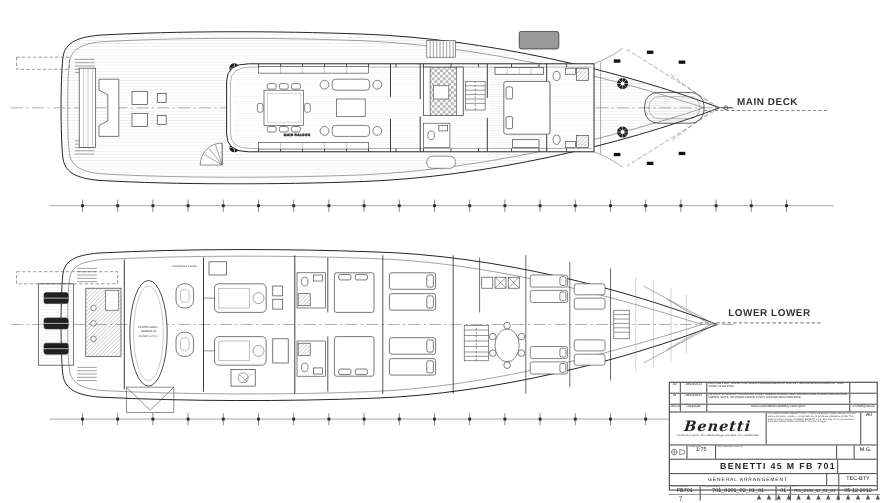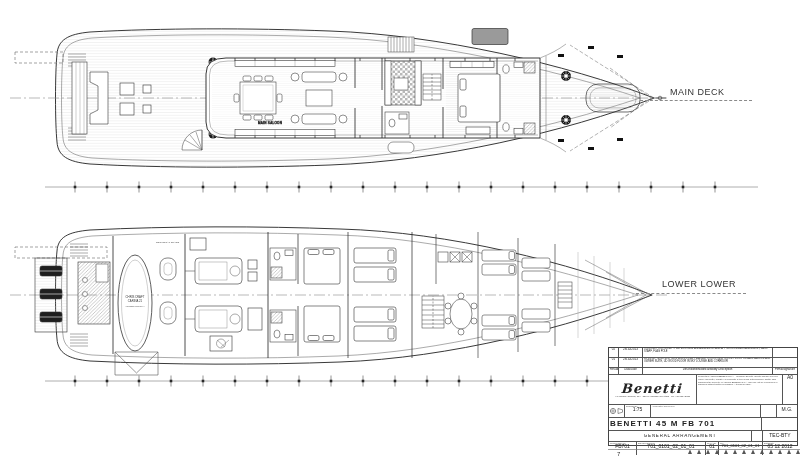--- a/index.html
+++ b/index.html
@@ -1,33 +1,33 @@
 <!DOCTYPE html>
 <html><head>
 <meta charset="utf-8">
 <style>
   html,body{margin:0;padding:0;background:#fff;}
   .sheet{position:relative;width:800px;height:457px;background:#ffffff;overflow:hidden;
          font-family:"Liberation Sans",sans-serif;color:#222;}
   .abs{position:absolute;}
-  .deck-label{font-size:9px;font-weight:normal;letter-spacing:.5px;color:#333;white-space:nowrap;}
+  .deck-label{font-size:9px;font-weight:bold;letter-spacing:.5px;color:#333;white-space:nowrap;}
   .dashdot{height:0;border-top:1px dashed #8a8a8a;}
   
   .tblock{left:608px;top:347px;width:190px;height:99px;background:#fff;border:1px solid #444;
           box-sizing:border-box;font-size:3px;line-height:1.1;}
   .tb-row{display:flex;border-bottom:1px solid #555;box-sizing:border-box;}
   .tb-cell{border-right:1px solid #555;box-sizing:border-box;overflow:hidden;padding:0 1px;}
   .tb-cell:last-child{border-right:none;}
   .rev-desc{font-size:2.6px;line-height:1.15;}
   .hdr{font-size:2.8px;text-align:center;color:#222;}
   .logo{font-family:"DejaVu Serif",serif;font-style:italic;font-weight:bold;font-size:13px;
         letter-spacing:1px;transform:skewX(-6deg);line-height:1;}
   .addr{font-size:2.2px;color:#333;text-align:center;line-height:1.2;}
   .disc{font-size:2.2px;color:#444;line-height:1.25;}
-  .big-title{font-size:8px;font-weight:bold;letter-spacing:1.2px;text-align:left;}
+  .big-title{font-size:8px;font-weight:bold;letter-spacing:1.2px;text-align:right;}
   .sub-title{font-size:4.5px;letter-spacing:.8px;text-align:center;}
   .val5{font-size:5px;text-align:center;}
   .lab{font-size:2.2px;color:#555;display:block;}
   svg text{font-family:"Liberation Sans",sans-serif;}
 </style>
 </head>
 <body>
 
 <div class="sheet">
 

